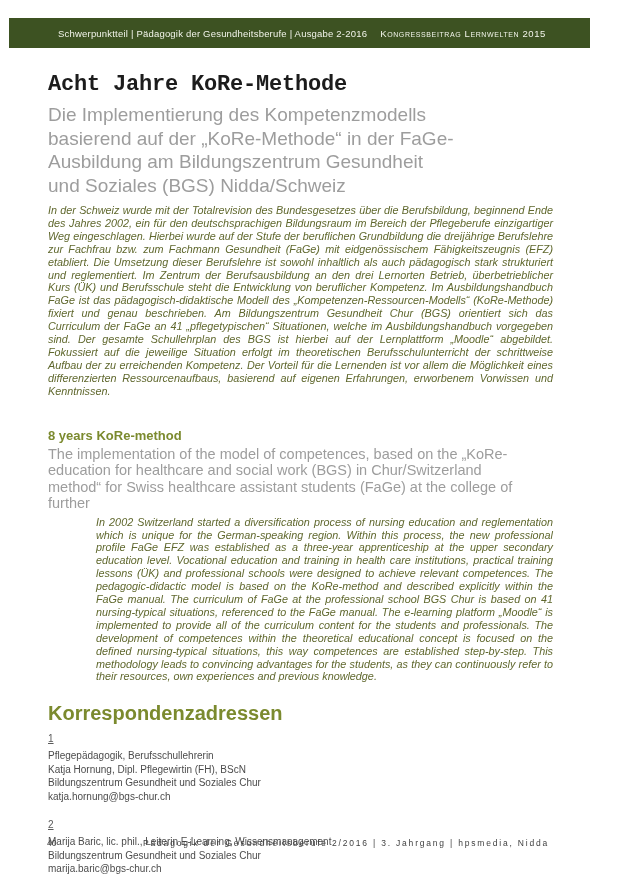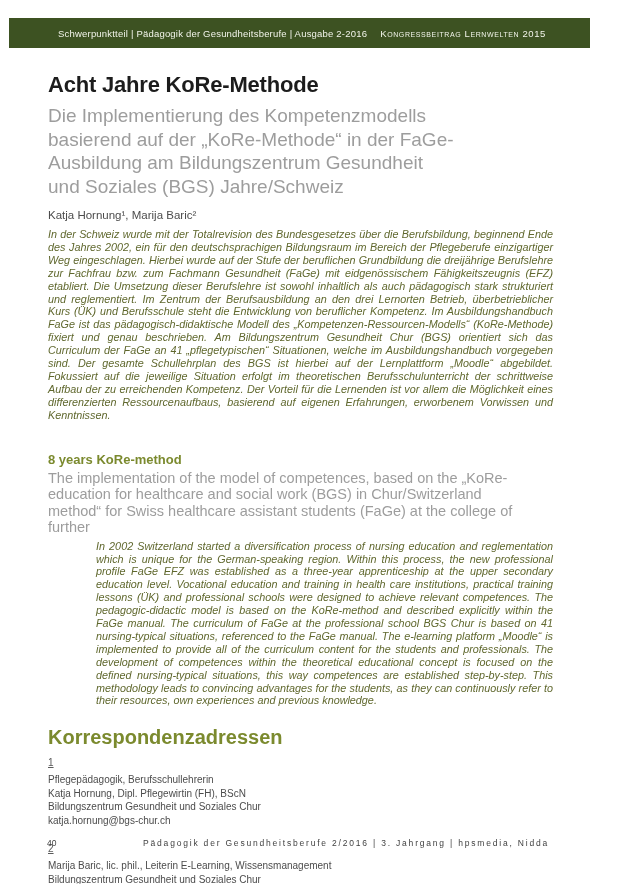--- a/index.html
+++ b/index.html
@@ -29,20 +29,21 @@
   .content {
     position: absolute;
     left: 48px; right: 46px; top: 48px;
   }
   .title {
     margin-top: 24px;
     font-size: 22px;
     font-weight: bold;
     color: #1c1c1c;
     letter-spacing: -0.2px;
+    font-family: Liberation Mono, monospace;
   }
   .subtitle-de {
     margin-top: 6px;
     font-size: 19px;
     line-height: 23.5px;
     font-weight: 400;
     color: #9d9d9d;
   }
   .authors {
     margin-top: 11px;
@@ -118,24 +119,23 @@
   </div>
 
   <div class="content">
 
     <div class="title">Acht Jahre KoRe-Methode</div>
 
     <div class="subtitle-de">
       <div>Die Implementierung des Kompetenzmodells</div>
       <div>basierend auf der „KoRe-Methode“ in der FaGe-</div>
       <div>Ausbildung am Bildungszentrum Gesundheit</div>
-      <div>und Soziales (BGS) Jahre/Schweiz</div>
+      <div>und Soziales (BGS) Nidda/Schweiz</div>
     </div>
 
-    <div class="authors">Katja Hornung¹, Marija Baric²</div>
 
     <div class="abstract">In der Schweiz wurde mit der Totalrevision des Bundesgesetzes über die Berufsbildung, beginnend Ende des Jahres 2002, ein für den deutschsprachigen Bildungsraum im Bereich der Pflegeberufe einzigartiger Weg eingeschlagen. Hierbei wurde auf der Stufe der beruflichen Grundbildung die dreijährige Berufslehre zur Fachfrau bzw. zum Fachmann Gesundheit (FaGe) mit eidgenössischem Fähigkeitszeugnis (EFZ) etabliert. Die Umsetzung dieser Berufslehre ist sowohl inhaltlich als auch pädagogisch stark strukturiert und reglementiert. Im Zentrum der Berufsausbildung an den drei Lernorten Betrieb, überbetrieblicher Kurs (ÜK) und Berufsschule steht die Entwicklung von beruflicher Kompetenz. Im Ausbildungshandbuch FaGe ist das pädagogisch-didaktische Modell des „Kompetenzen-Ressourcen-Modells“ (KoRe-Methode) fixiert und genau beschrieben. Am Bildungszentrum Gesundheit Chur (BGS) orientiert sich das Curriculum der FaGe an 41 „pflegetypischen“ Situationen, welche im Ausbildungshandbuch vorgegeben sind. Der gesamte Schullehrplan des BGS ist hierbei auf der Lernplattform „Moodle“ abgebildet. Fokussiert auf die jeweilige Situation erfolgt im theoretischen Berufsschulunterricht der schrittweise Aufbau der zu erreichenden Kompetenz. Der Vorteil für die Lernenden ist vor allem die Möglichkeit eines differenzierten Ressourcenaufbaus, basierend auf eigenen Erfahrungen, erworbenem Vorwissen und Kenntnissen.</div>
 
     <div class="section-heading">8 years KoRe-method</div>
 
     <div class="subtitle-en">
       <div>The implementation of the model of competences, based on the „KoRe-</div>
       <div>education for healthcare and social work (BGS) in Chur/Switzerland</div>
       <div>method“ for Swiss healthcare assistant students (FaGe) at the college of further</div>
     </div>

